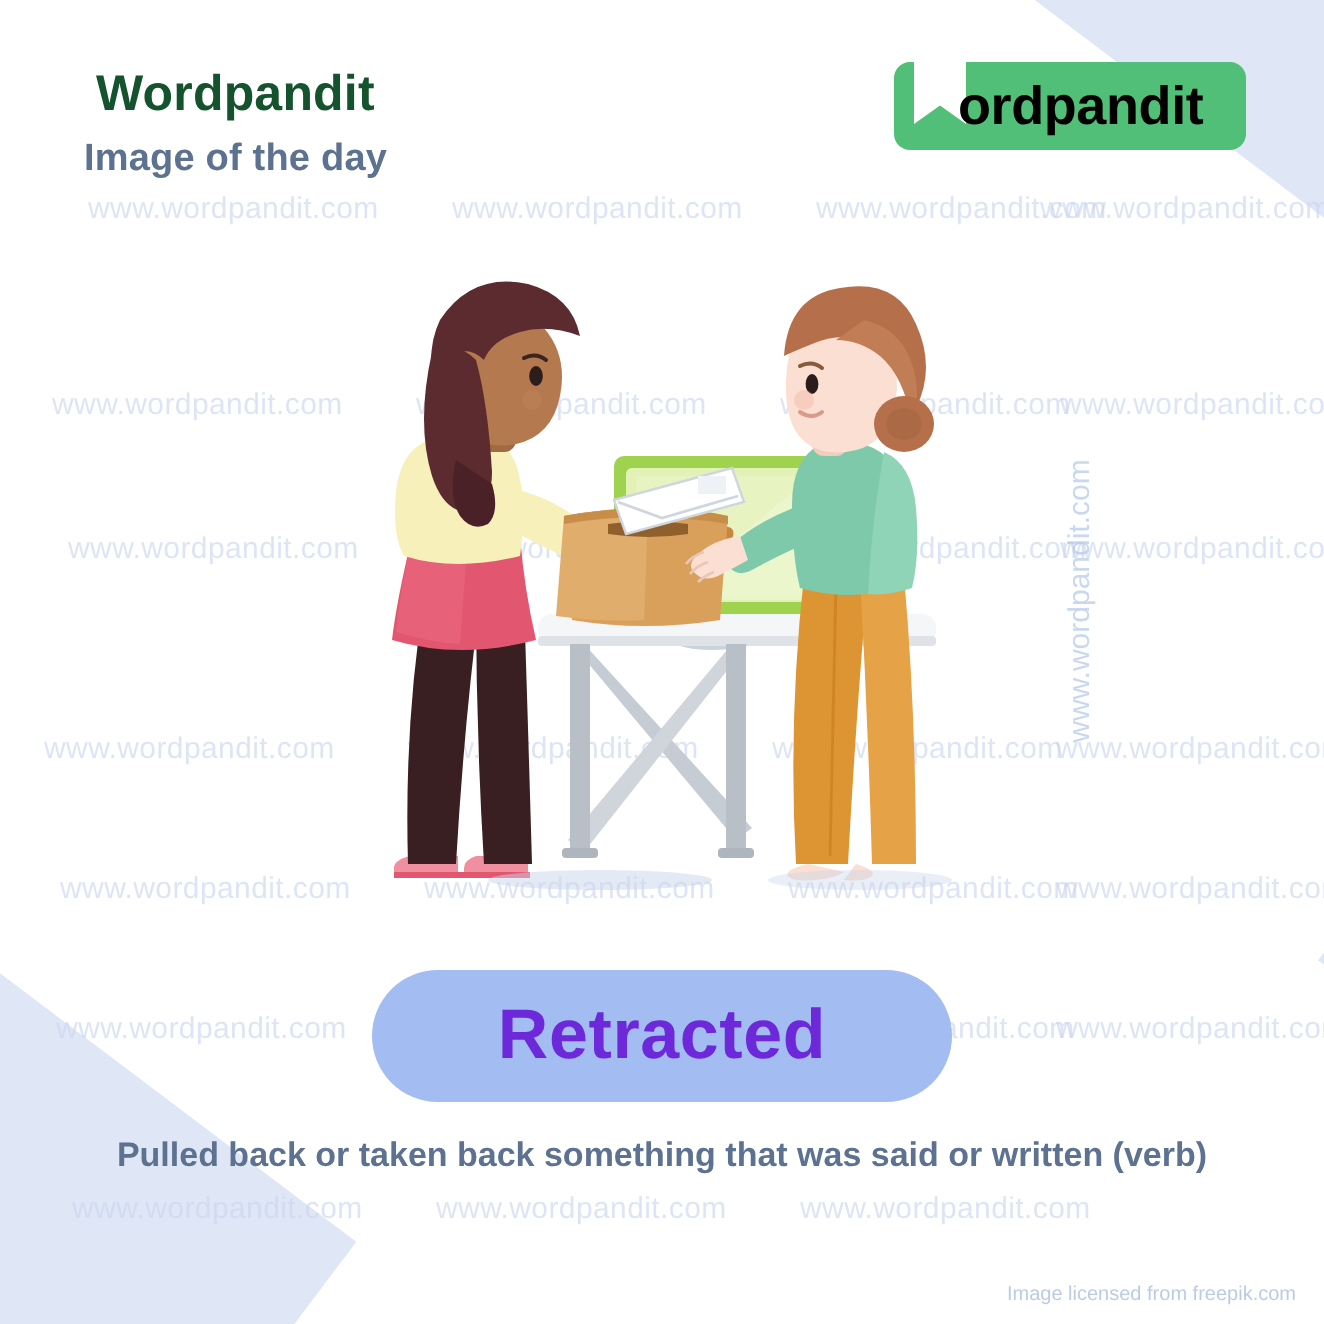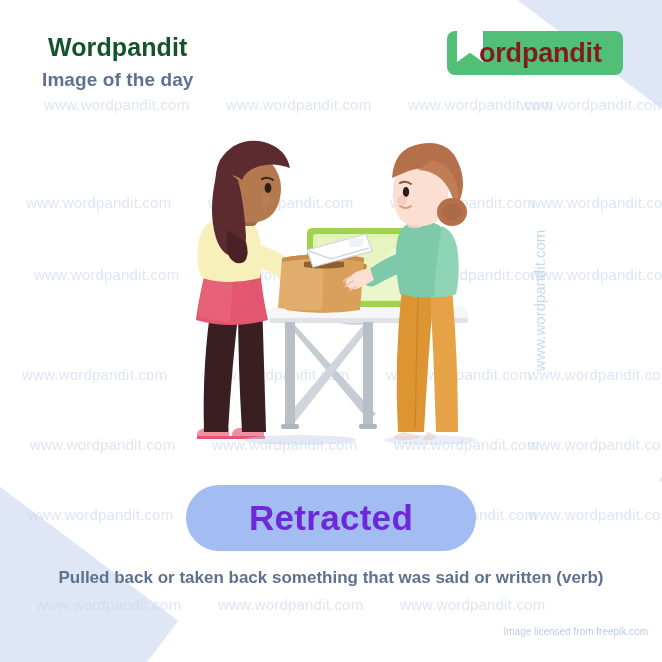--- a/index.html
+++ b/index.html
@@ -66,21 +66,21 @@
     background:#52bf79;overflow:hidden;
   }
   #logo-bookmark{
     position:absolute;left:10px;top:-2px;width:26px;height:33px;
     background:#ffffff;
     clip-path:polygon(0 0,100% 0,100% 100%,50% 72%,0 100%);
   }
   #logo-text{
     position:absolute;left:32px;top:0;height:44px;
     display:flex;align-items:center;
-    color:#7f1d1d;font-size:27px;font-weight:bold;letter-spacing:-.2px;
+    color:#000000;font-size:27px;font-weight:bold;letter-spacing:-.2px;
   }
 
   
   #illustration{position:absolute;left:0;top:0;width:662px;height:662px;}
 
   
   #word-badge{
     position:absolute;left:186px;top:485px;width:290px;height:66px;
     background:#a3bcf2;border-radius:34px;
     display:flex;align-items:center;justify-content:center;
@@ -90,21 +90,21 @@
   }
 
   
   #definition{
     position:absolute;left:0;top:568px;width:662px;
     text-align:center;color:#5d7190;font-size:17px;font-weight:bold;
   }
 
   
   #attribution{
-    position:absolute;right:14px;bottom:25px;
+    position:absolute;right:14px;bottom:9px;
     color:#b9c9e4;font-size:10px;opacity:.95;padding-left:23px;
   }
 </style>
 </head>
 <body>
 
 <div id="card">
 
   <div class="diag-white" id="diag-main"></div>
   <div class="diag-white" id="diag-corner"></div>

